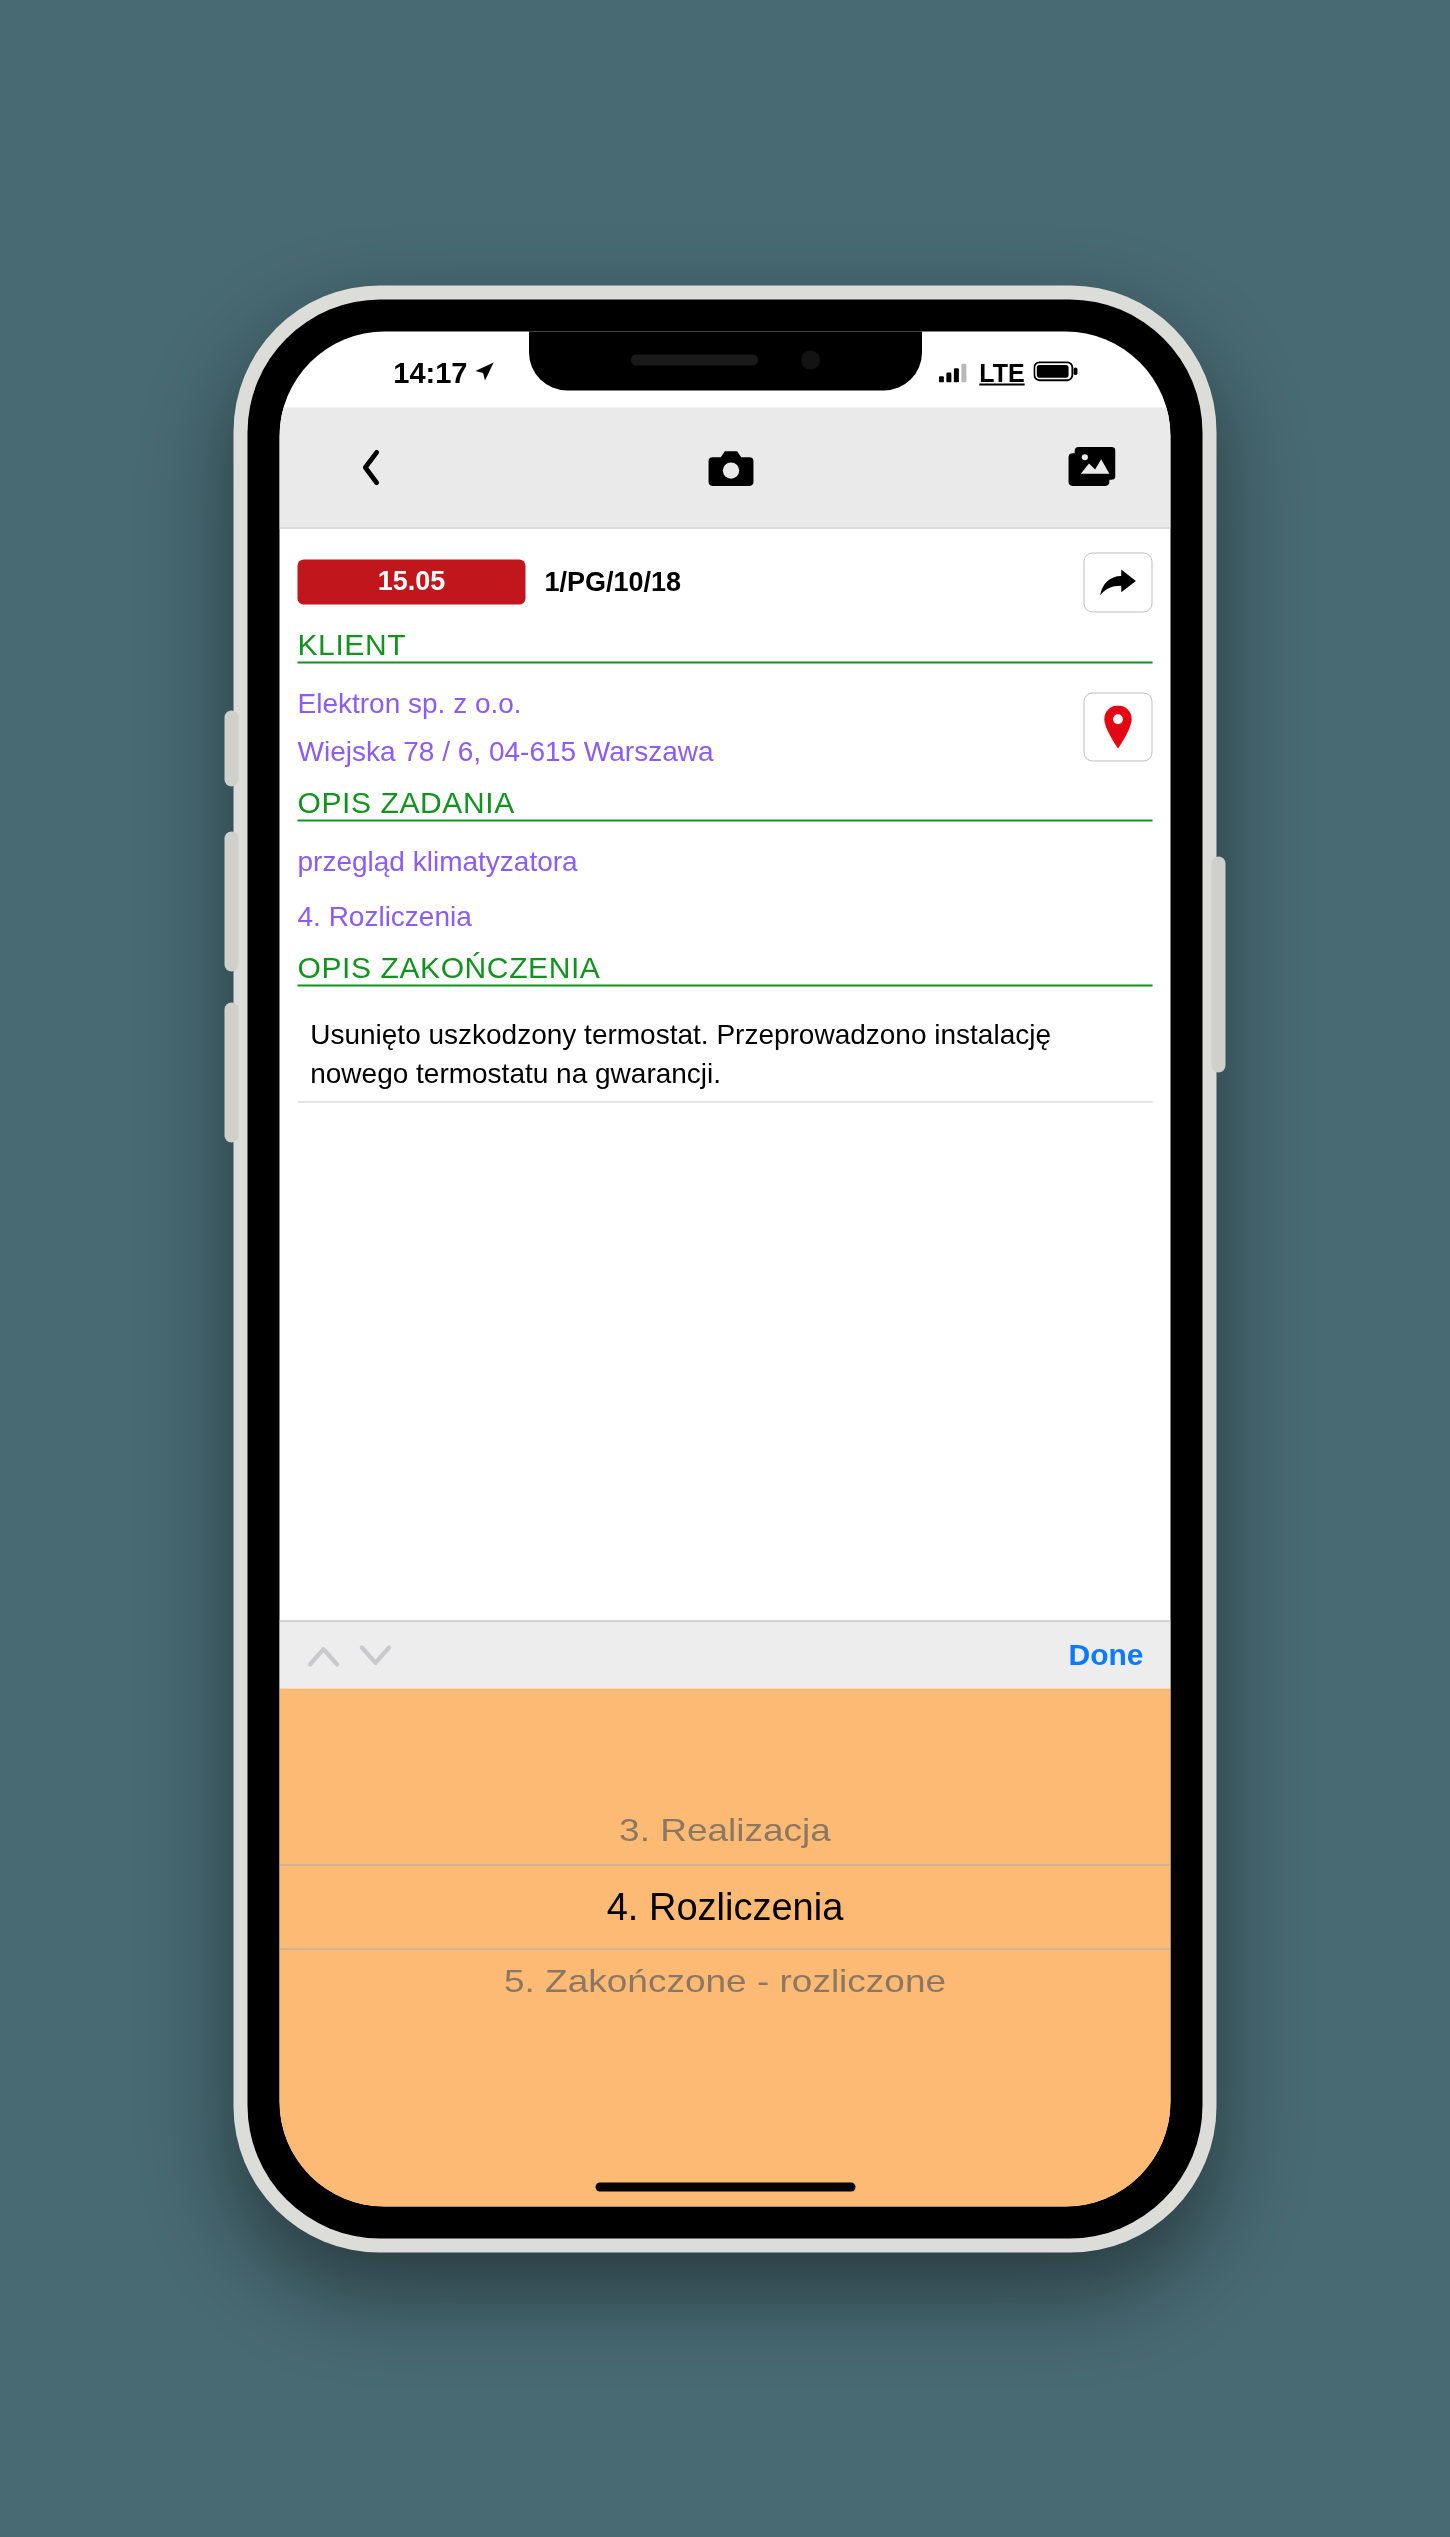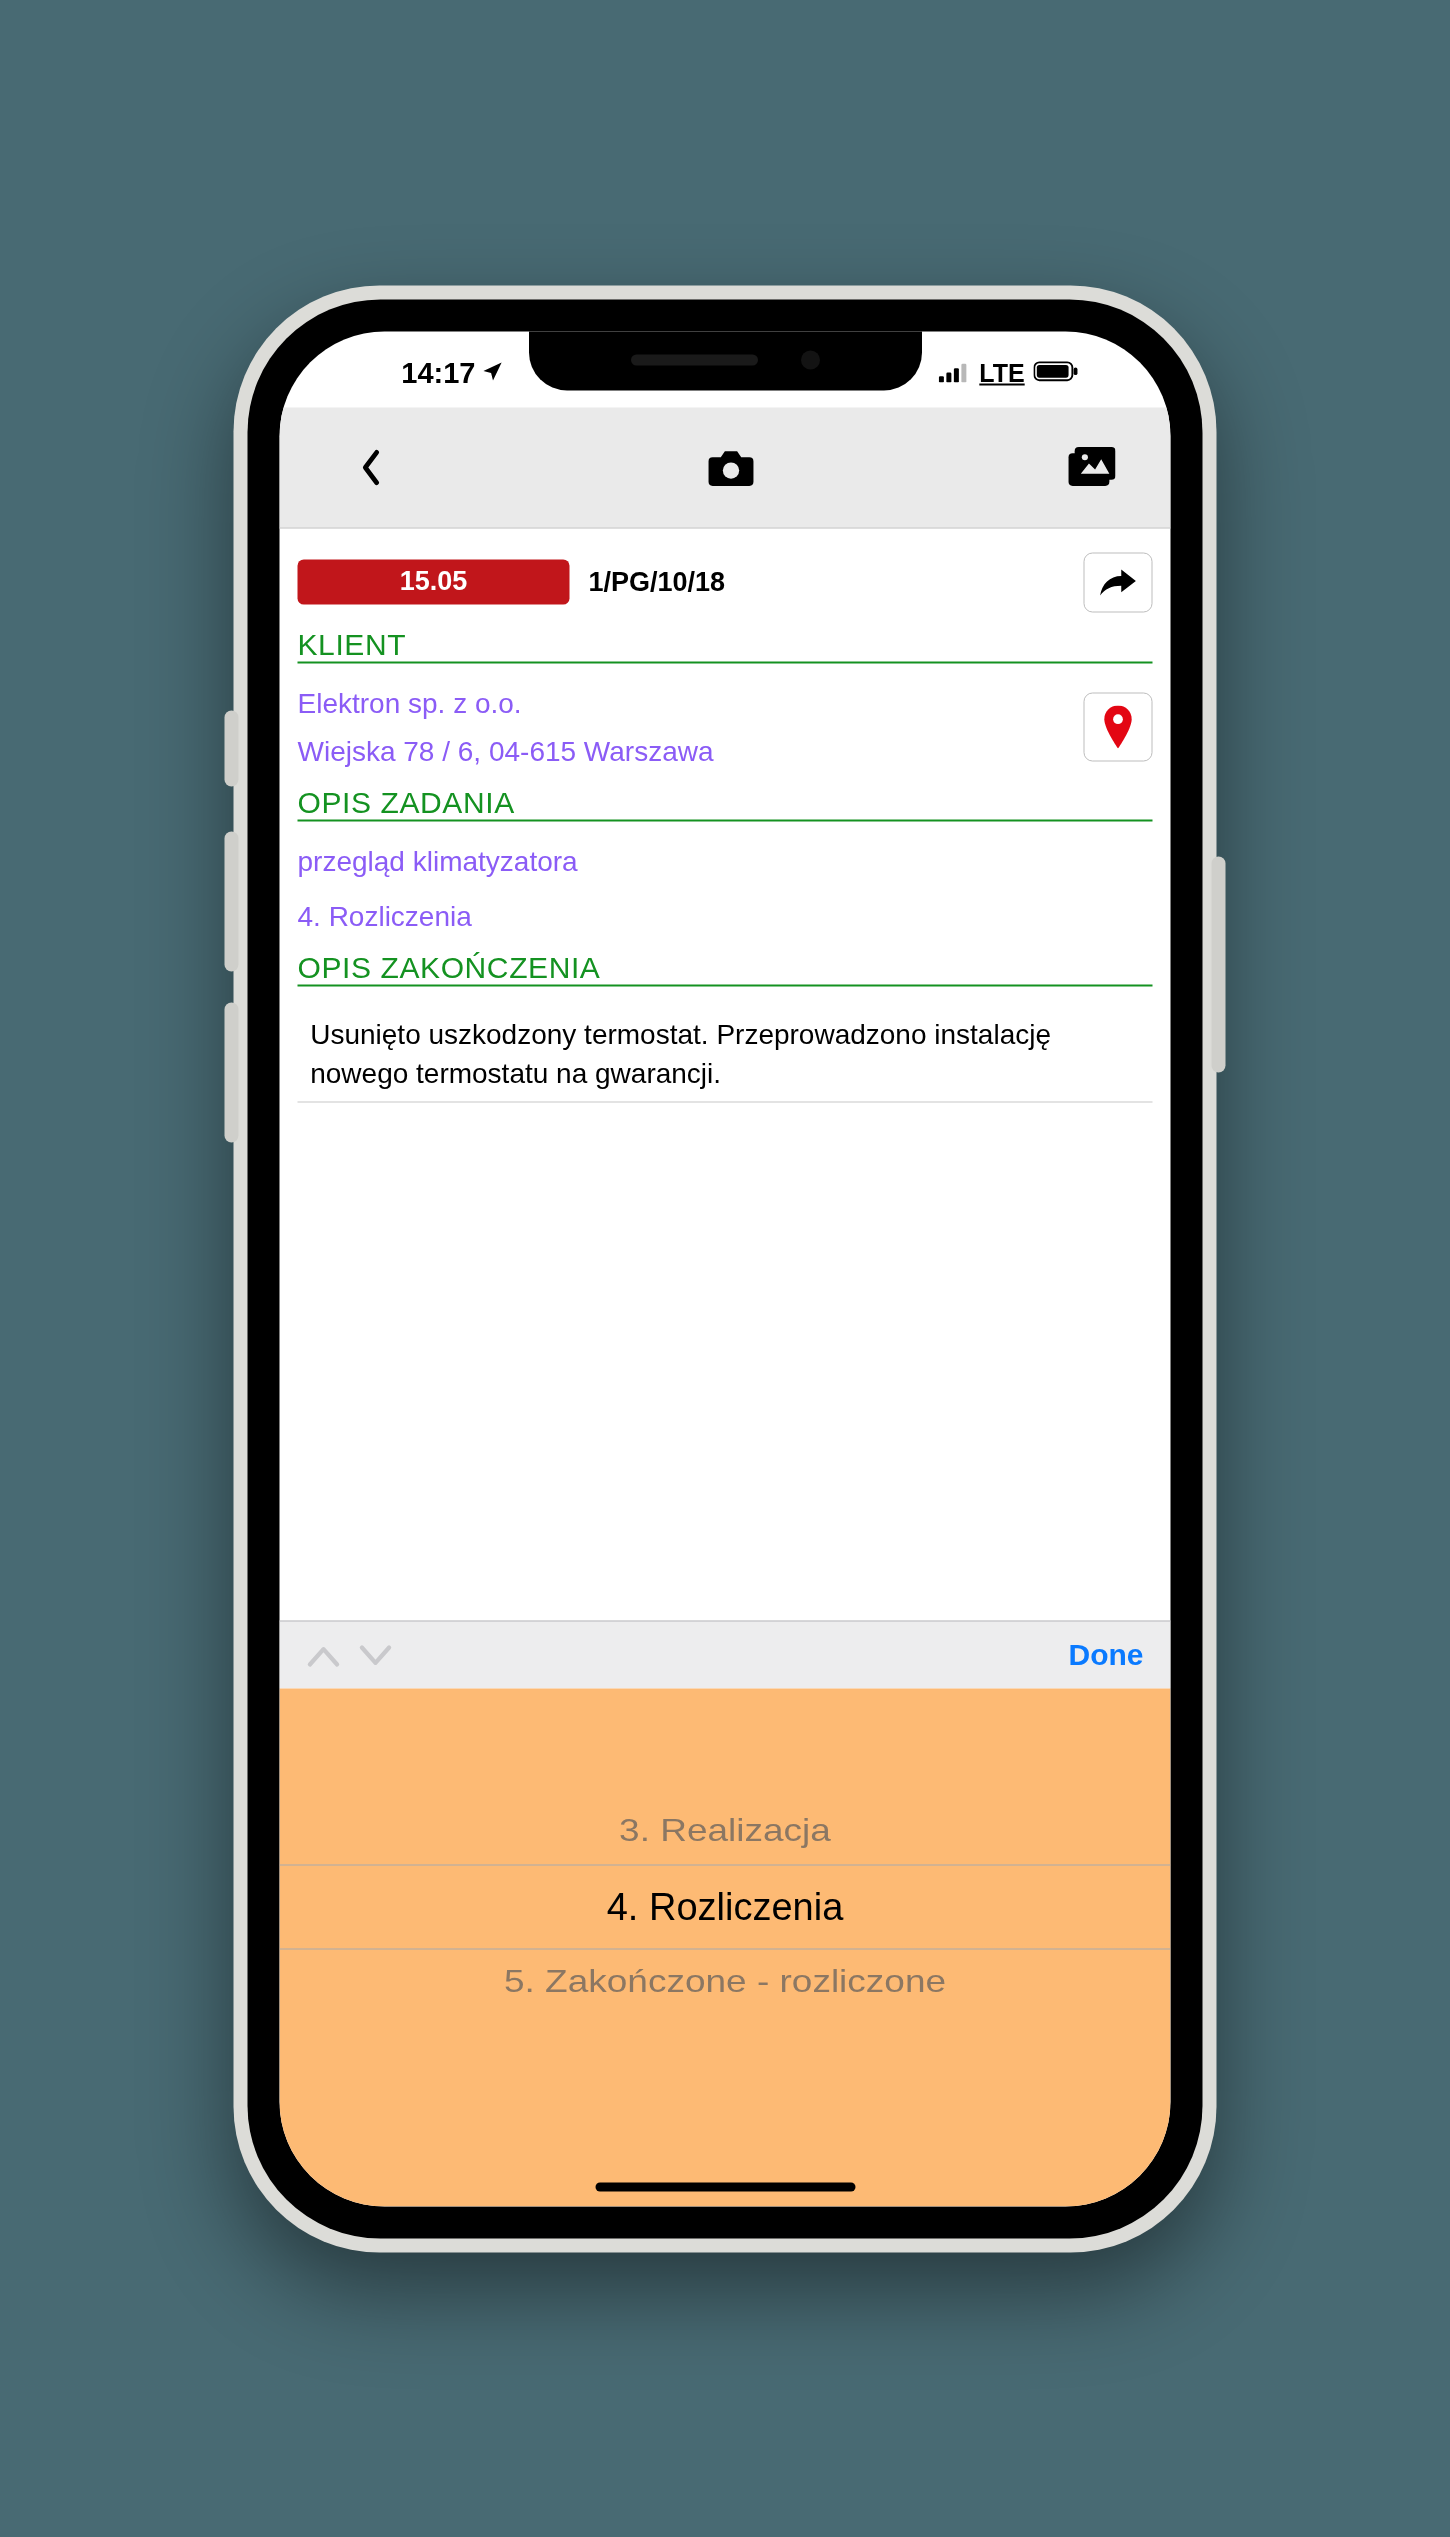--- a/index.html
+++ b/index.html
@@ -66,21 +66,21 @@
   .notch .cam {
     width: 19px; height: 19px;
     background: #131313;
     border-radius: 50%;
     margin-left: 16px;
   }
 
   
   .status-bar {
     position: absolute;
-    top: 14px; left: 12px; right: 0;
+    top: 14px; left: 4px; right: 0;
     height: 56px;
     display: flex; align-items: center;
     font-size: 29px;
     font-weight: 600;
     color: #000;
     padding: 0 44px;
   }
   .status-left,
   .status-right { display: flex; align-items: center; gap: 6.3px; }
   .status-left { width: 235px; justify-content: center; }
@@ -107,21 +107,21 @@
   .header-row {
     display: flex; align-items: center;
     padding: 24px 18px 15px;
     gap: 19px;
   }
   .date-badge {
     background: #c1161b;
     color: #fff;
     font-weight: 700;
     font-size: 27px;
-    width: 272px;
+    width: 228px;
     text-align: center;
     padding: 6.3px 0 7.6px;
     border-radius: 6.3px;
   }
   .task-id {
     font-size: 27px;
     font-weight: 700;
     color: #000;
   }
   .share-btn {

